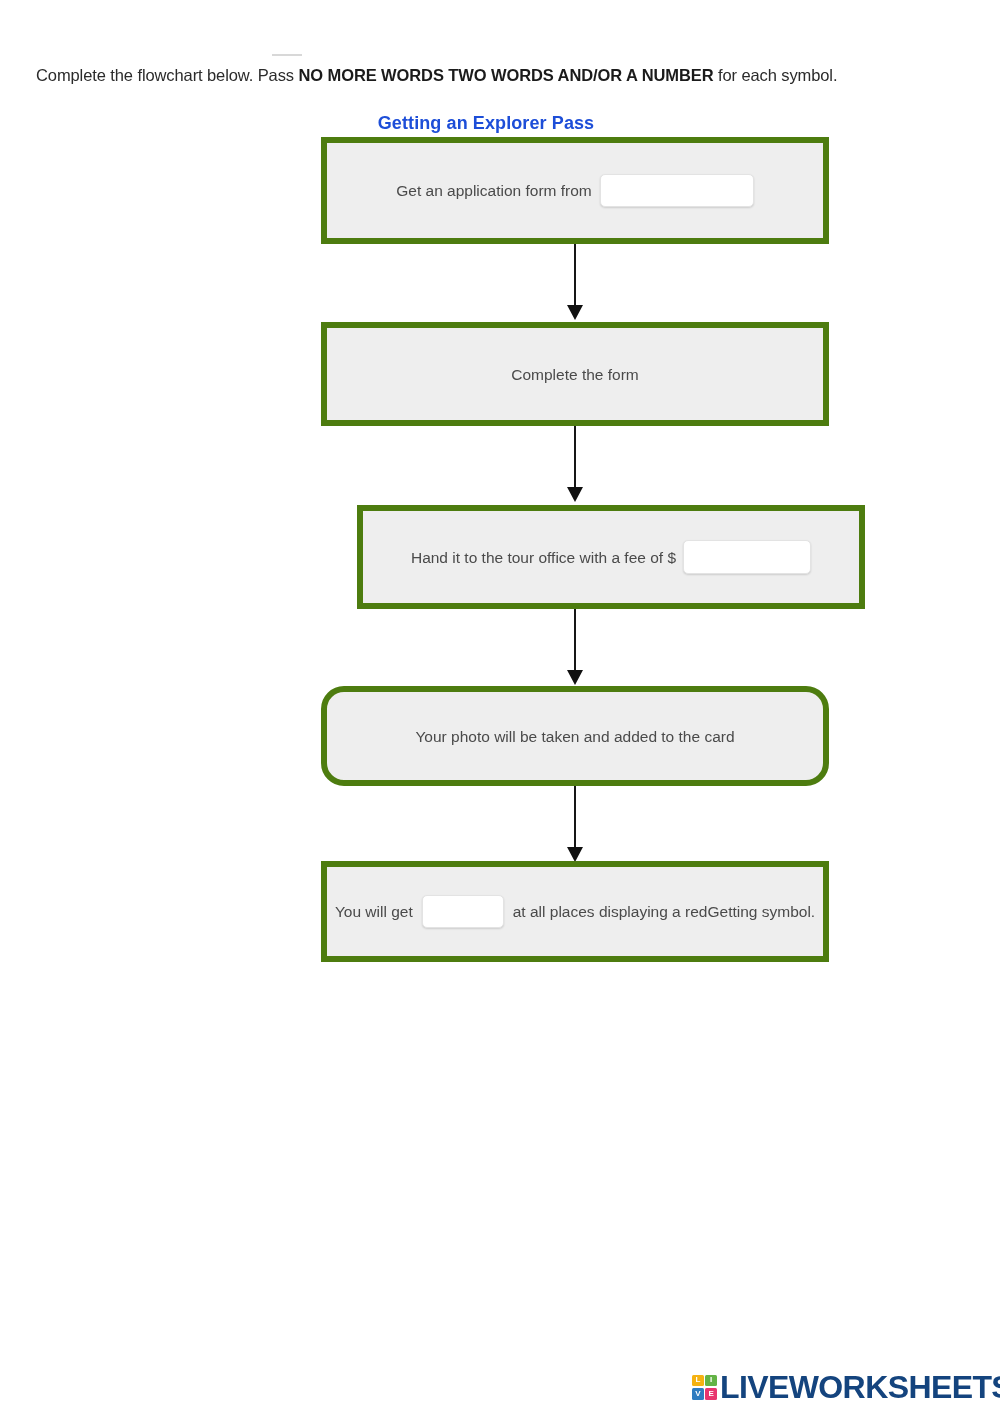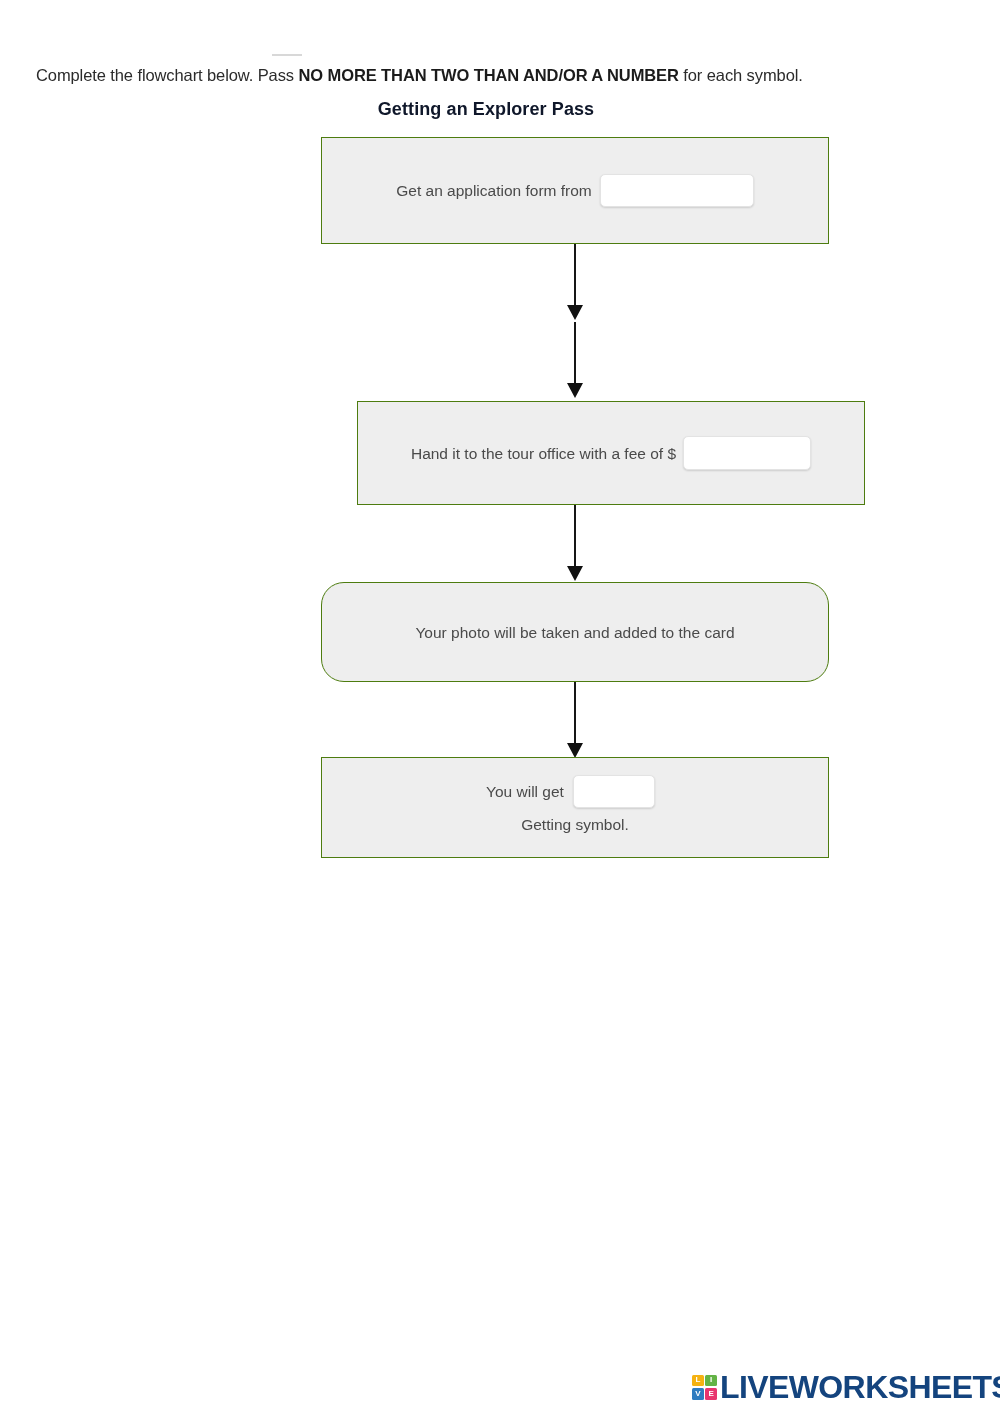--- a/index.html
+++ b/index.html
@@ -40,66 +40,66 @@
   }
   .instruction .bold {
     font-weight: bold;
     color: #1b1b1b;
   }
 
   
   .chart-title {
     position: absolute;
     left: 0;
-    top: 99px;
+    top: 113px;
     width: 824px;
     text-align: center;
     font-size: 18px;
     font-weight: bold;
-    color: #0f172a;
+    color: #1d4ed8;
     letter-spacing: 0.1px;
   }
   
   .chart-title > span {
     position: relative;
     left: 74px;
   }
 
   
   .flow {
     position: absolute;
     left: 321px;
     top: 137px;
     width: 508px;
   }
 
   .node {
     box-sizing: border-box;
     width: 508px;
     background: #eeeeee;
-    border: 1px solid #4d7c0f;
+    border: 6px solid #4d7c0f;
     display: flex;
     align-items: center;
     justify-content: center;
     color: #4a4a4a;
     font-size: 15.5px;
     line-height: 33px;
     text-align: center;
     padding: 0 10px;
     position: relative;
   }
   .node .line {
     display: flex;
     align-items: center;
     justify-content: center;
     flex-wrap: nowrap;
   }
   .node .stack {
     display: flex;
-    flex-direction: column;
+    flex-direction: row;
     align-items: center;
     justify-content: center;
   }
   .node-1 { height: 107px; }
   .node-2 { height: 104px; }
   .node-3 { height: 104px; margin-left: 36px; }
   .node-4 { height: 100px; border-radius: 23px; }
   .node-5 { height: 101px; }
 
   .txt { white-space: nowrap; }
@@ -185,38 +185,43 @@
     color: #14447e;
     letter-spacing: -0.6px;
     line-height: 1;
   }
 </style>
 </head>
 <body>
 
 <div class="smudge"></div>
 
-<div class="instruction"><span>Complete the flowchart below. Pass </span><span class="bold">NO MORE THAN TWO THAN AND/OR A NUMBER</span><span> for each symbol.</span></div>
+<div class="instruction"><span>Complete the flowchart below. Pass </span><span class="bold">NO MORE WORDS TWO WORDS AND/OR A NUMBER</span><span> for each symbol.</span></div>
 
 <div class="chart-title"><span>Getting an Explorer Pass</span></div>
 
 <div class="flow">
 
   <div class="node node-1">
     <div class="line">
       <span class="txt">Get an application form from</span>
       <span class="answer answer-wide" title=""></span>
     </div>
   </div>
 
   <div class="connector connector-1">
     <div class="shaft"></div>
     <div class="head"></div>
   </div>
 
+  <div class="node node-2">
+    <div class="line">
+      <span class="txt">Complete the form</span>
+    </div>
+  </div>
 
   <div class="connector connector-2">
     <div class="shaft"></div>
     <div class="head"></div>
   </div>
 
   <div class="node node-3">
     <div class="line">
       <span class="txt">Hand it to the tour office with a fee of $</span>
       <span class="answer answer-mid" title=""></span>
@@ -237,20 +242,21 @@
   <div class="connector connector-4">
     <div class="shaft"></div>
     <div class="head"></div>
   </div>
 
   <div class="node node-5">
     <div class="stack">
       <div class="line">
         <span class="txt">You will get</span>
         <span class="answer answer-small" title=""></span>
+        <span class="txt">at all places displaying a red</span>
       </div>
       <div class="line">
         <span class="txt">Getting symbol.</span>
       </div>
     </div>
   </div>
 
 </div>
 
 <div class="lw-logo">

